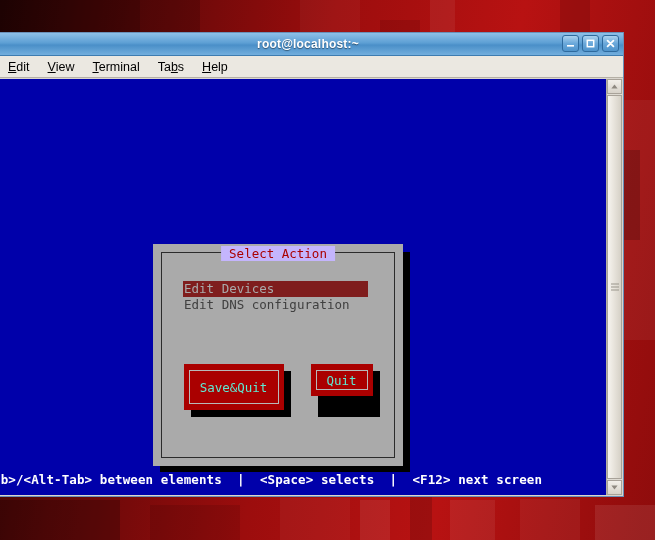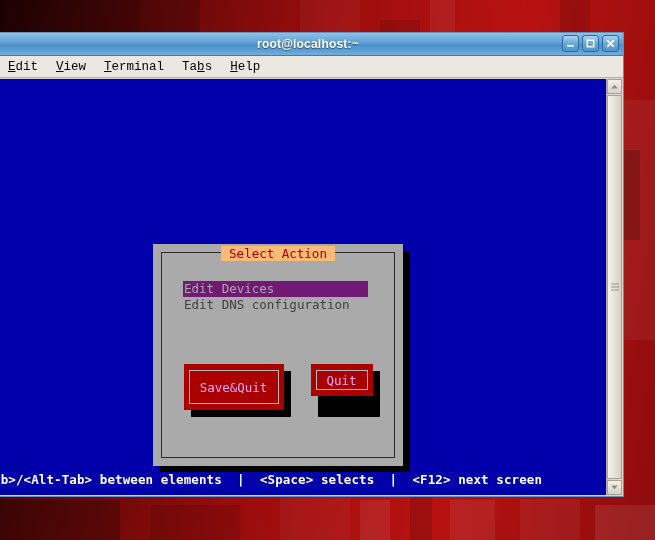--- a/index.html
+++ b/index.html
@@ -66,21 +66,21 @@
     height: 22px;
     background: #ebe8e1;
     border-bottom: 1px solid #b5b0a6;
     display: flex; align-items: center;
     padding-left: 6px;
     flex: 0 0 auto;
   }
   .menu-item {
     font-size: 12.5px; color: #000;
     padding: 1px 9px;
-    font-family: Liberation Mono, monospace;
+    font-family: Liberation Sans, sans-serif;
   }
   .menu-item u { text-decoration: underline; }
 
   
   #term-body {
     flex: 1 1 auto;
     display: flex;
     min-height: 0;
     background: #d9d5cd;
     padding: 1px 1px 1px 0;
@@ -140,40 +140,40 @@
   }
   #dlg-frame {
     position: absolute;
     left: 8px; top: 8px; right: 8px; bottom: 8px;
     border: 1px solid #2b2b2b;
   }
   #dlg-title {
     position: absolute;
     left: 50%; top: 2px;
     transform: translateX(-50%);
-    background: #fdba74;
+    background: #c4b5fd;
     padding: 0 8px;
     color: #aa0000;
     font-size: 12.5px;
     font-family: "DejaVu Sans Mono", monospace;
     white-space: nowrap;
     z-index: 2;
   }
 
   #menu-list {
     position: absolute;
     left: 30px; top: 37px;
     width: 185px;
     font-size: 12.5px;
     font-family: "DejaVu Sans Mono", monospace;
     line-height: 16px;
   }
   .tui-item { color: #404040; white-space: pre; padding-left: 1px; }
   .tui-item.selected {
-    background: #701a75;
+    background: #7f1d1d;
     color: #aaaaaa;
     width: 185px;
   }
 
   #dlg-buttons {
     position: absolute;
     left: 0; right: 0; top: 120px;
     display: flex; justify-content: center; gap: 27px;
   }
   .btn-wrap { position: relative; }
@@ -186,21 +186,21 @@
   .tui-btn {
     position: relative;
     background: #aa0000;
     padding: 6px 5px;
     display: flex; align-items: center; justify-content: center;
   }
   .tui-btn .inner {
     border: 1px solid #b9b9b9;
     width: 100%; height: 100%;
     display: flex; align-items: center; justify-content: center;
-    color: #f0abfc;
+    color: #5eead4;
     font-size: 12.5px;
     font-family: "DejaVu Sans Mono", monospace;
     padding: 5px 0;
     white-space: pre;
   }
   #btn-save .tui-btn { width: 100px; height: 46px; }
   #btn-quit .tui-btn { width: 62px;  height: 32px; }
 
   
   #statusline {

